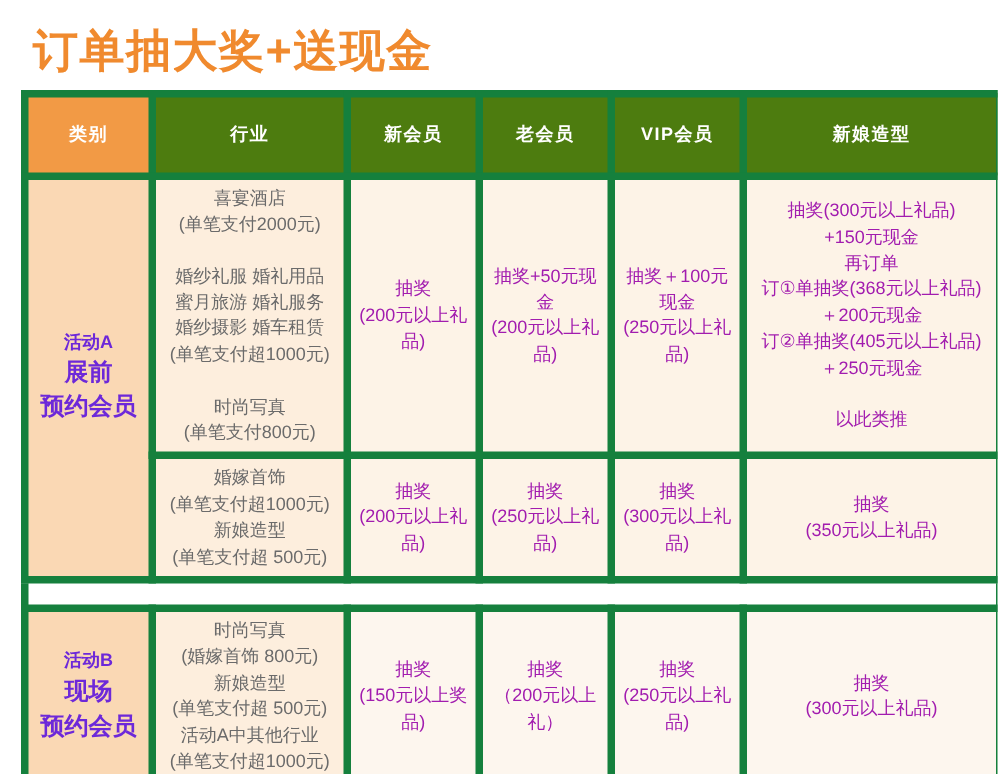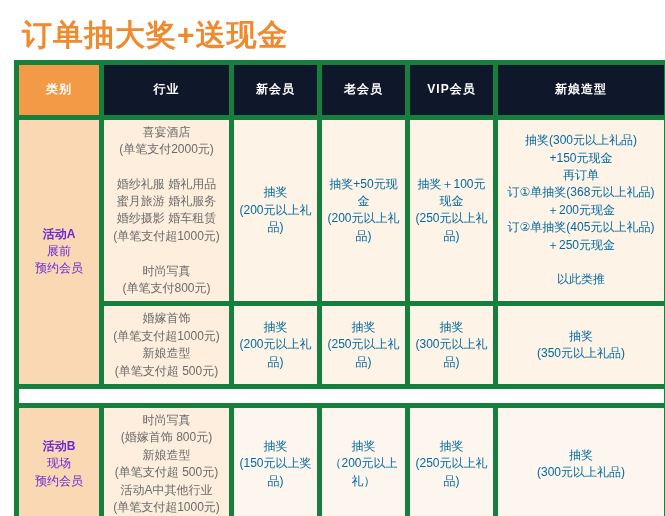--- a/index.html
+++ b/index.html
@@ -46,48 +46,48 @@
   }
   table.grid th, table.grid td {
     border: 5px solid #15803d;
     text-align: center;
     vertical-align: middle;
     font-size: 12px;
     line-height: 1.45;
     padding: 4px 3px;
   }
   thead th {
-    background: #0f172a;
+    background: #4d7c0f;
     color: #ffffff;
     font-size: 15px;
     font-weight: bold;
     height: 42px;
     letter-spacing: 1px;
   }
   thead th.hdr-category { background: #f29a45; }
   td.cat {
     background: #fad8b4;
     color: #6d28d9;
     font-size: 13px;
     font-weight: bold;
     line-height: 1.7;
   }
   td.cat .cat-sub {
-    font-weight: normal;
-    font-size: 12px;
+    font-weight: bold;
+    font-size: 16px;
   }
   td.industry {
     background: #fdeedd;
     color: #6b6b6b;
     font-size: 11px;
     line-height: 1.55;
   }
   td.cell {
     background: #fdf3e7;
-    color: #0369a1;
+    color: #a21caf;
     font-size: 11.5px;
     line-height: 1.6;
   }
   td.cell-alt {
     background: #fdf6ee;
   }
   .spacer-row td {
     border: none;
     background: #ffffff;
     height: 6px;

